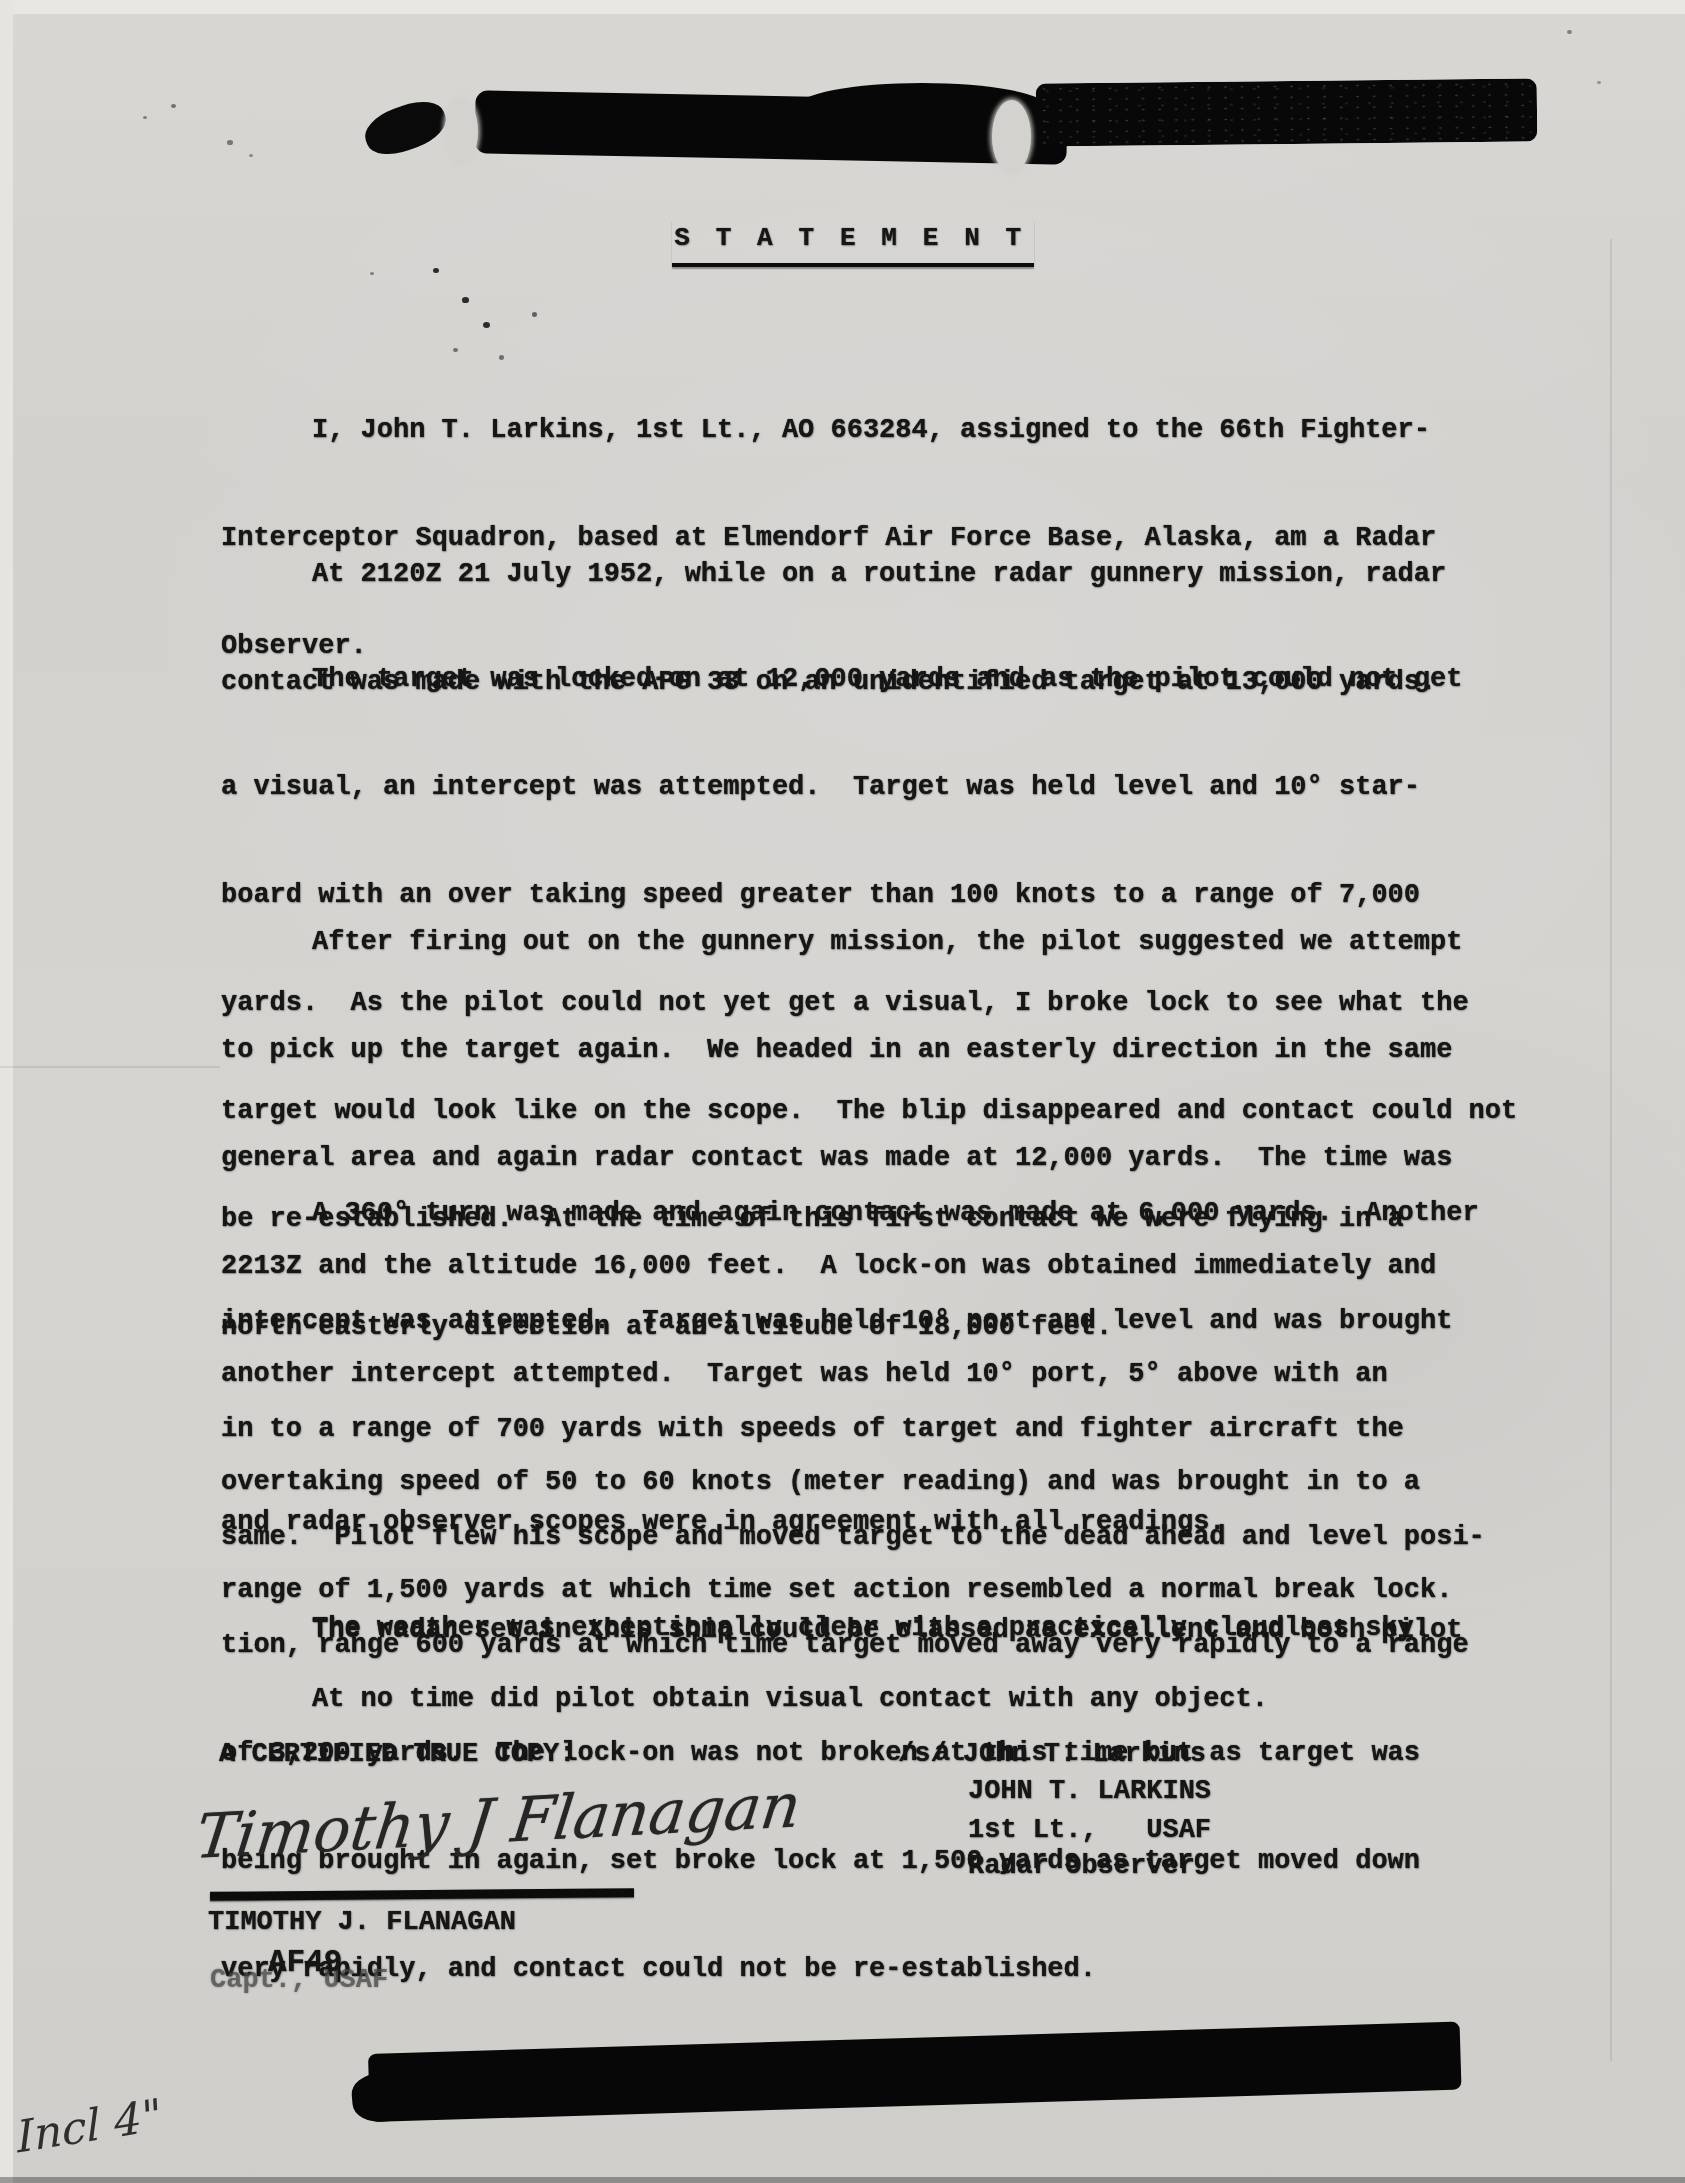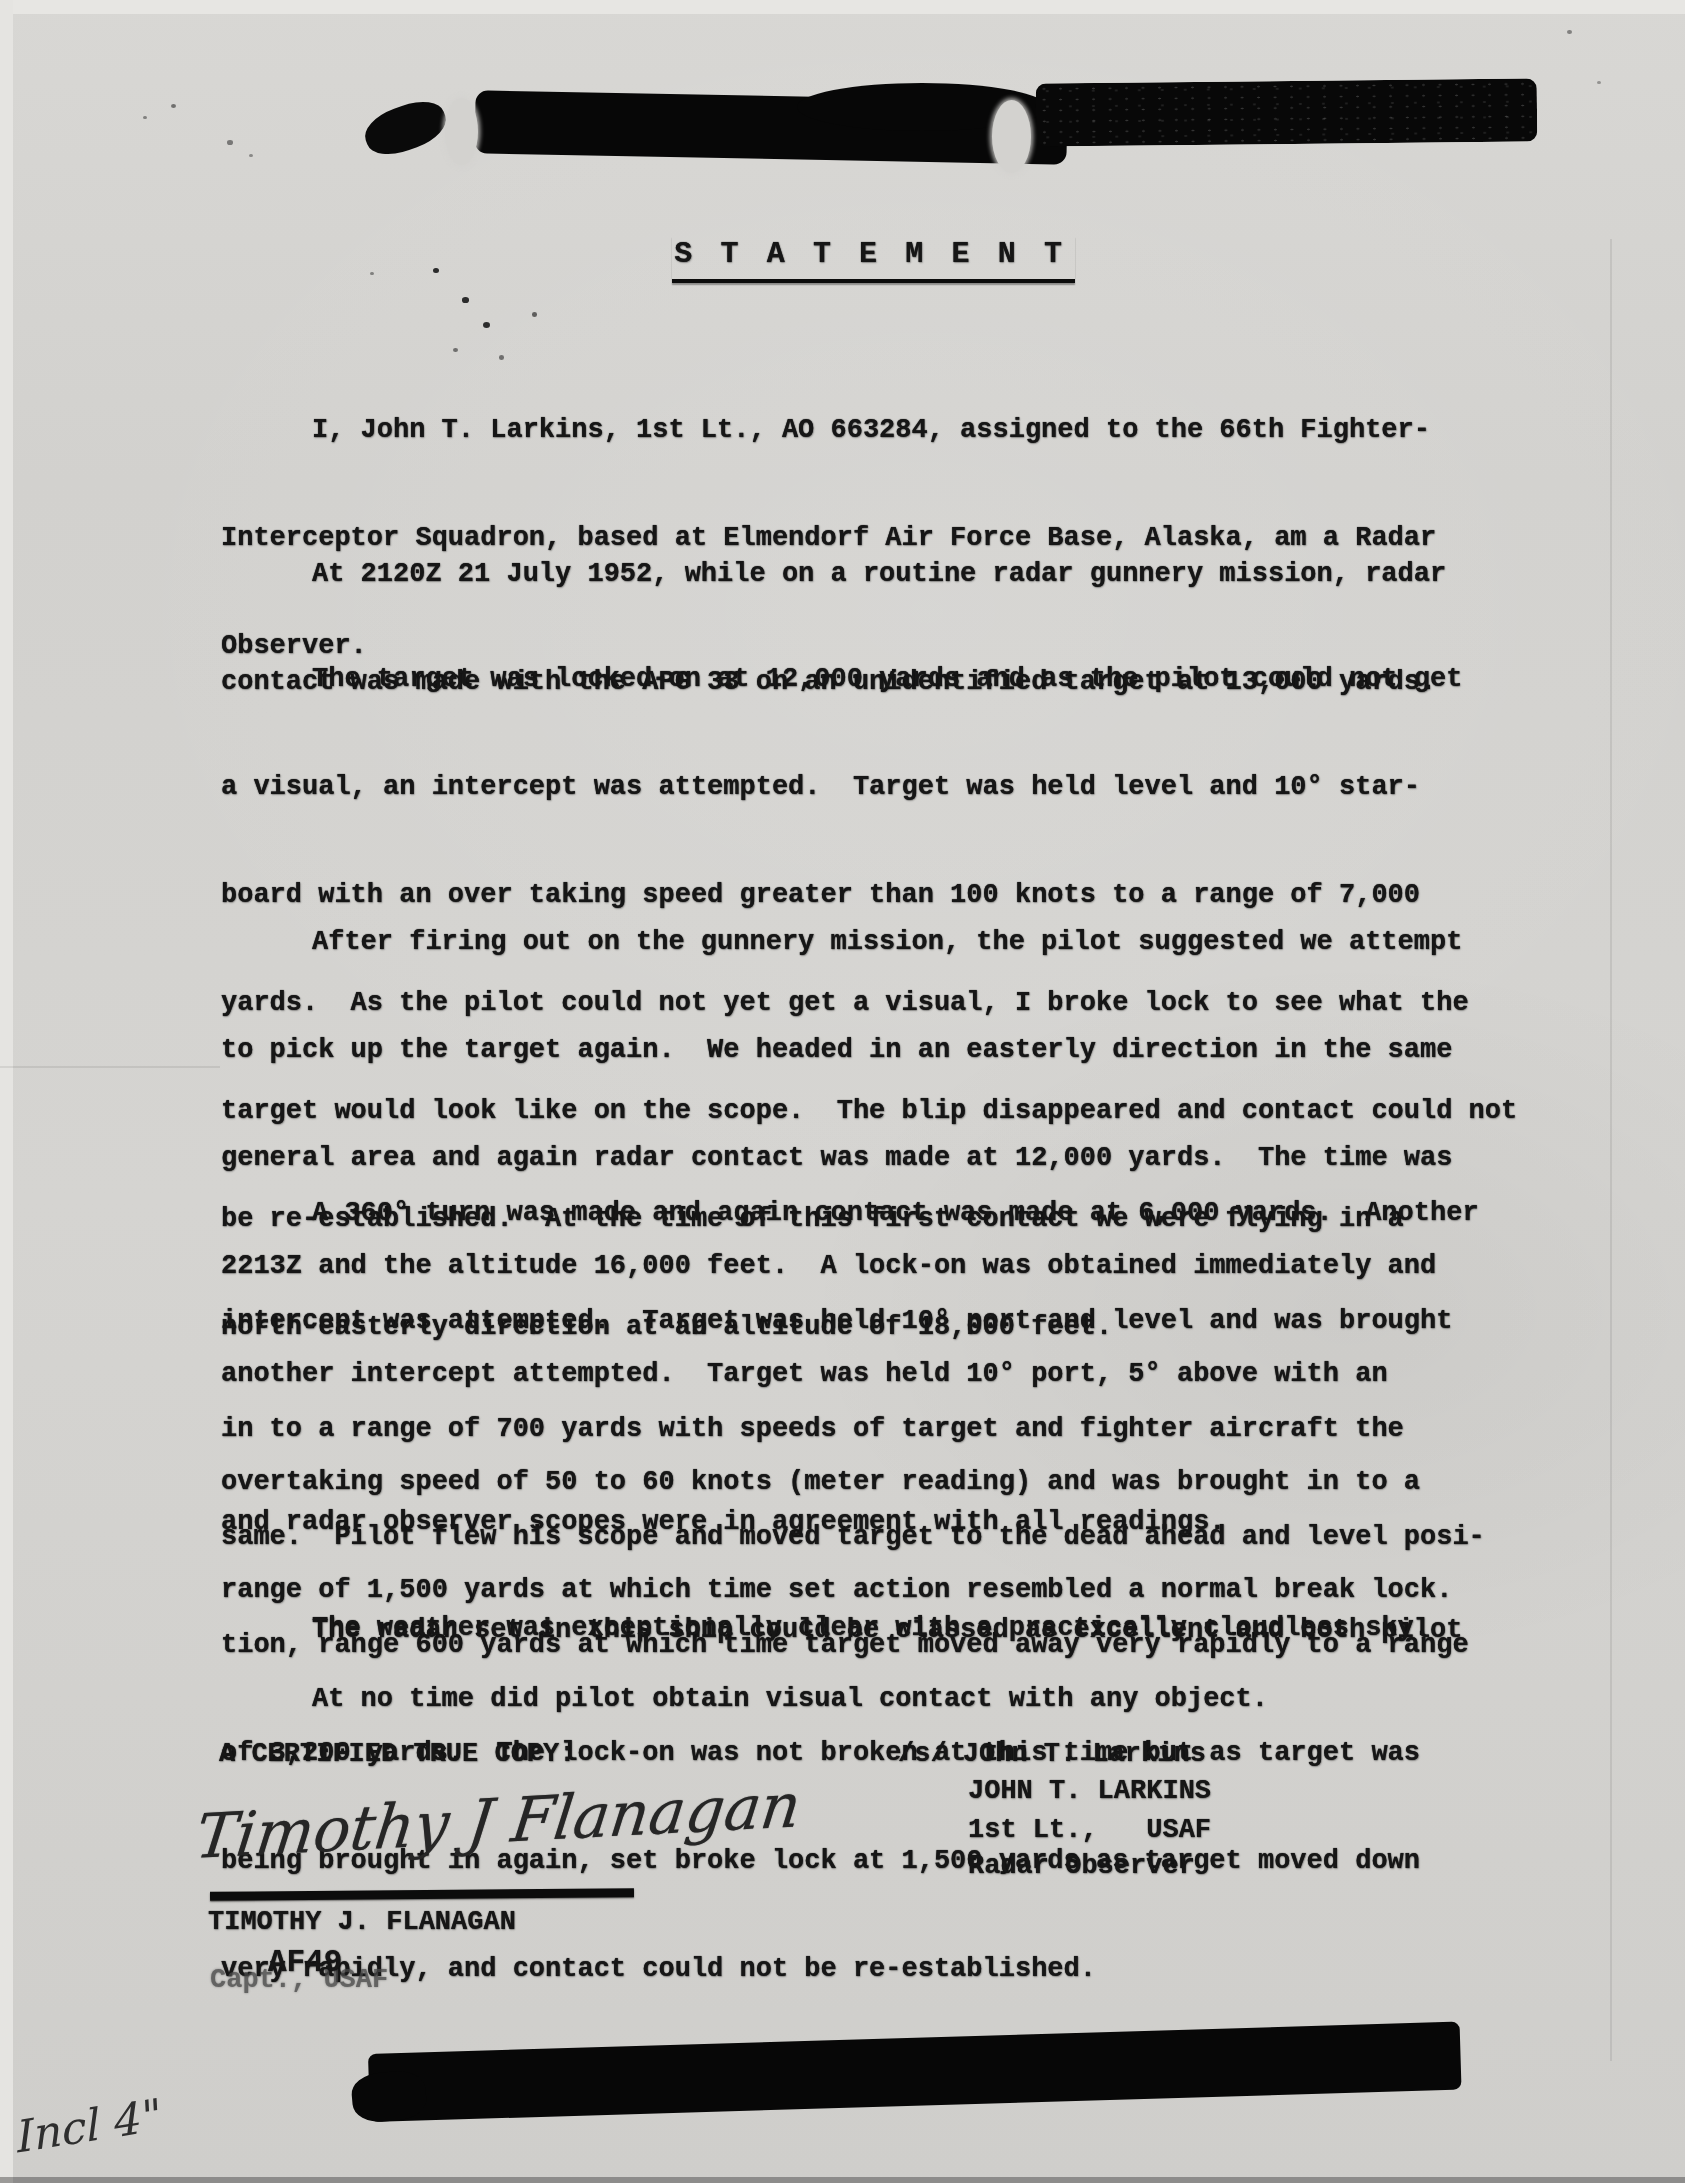--- a/index.html
+++ b/index.html
@@ -18,21 +18,21 @@
 
   .typed{
     position:absolute;font-weight:700;font-size:27px;line-height:36px;white-space:pre;
     text-shadow:0 0 1.1px rgba(10,10,10,.85), 0.6px 1.1px 1.7px rgba(25,25,25,.35);
   }
   .para{left:221px;width:1344px;}
   .para .line{white-space:pre;}
   .indent{padding-left:91px;}
 
   .title{
-    left:672px;top:236px;font-size:30px;letter-spacing:5.1px;
+    left:672px;top:220px;font-size:26px;letter-spacing:5.1px;
     border-bottom:4px solid #0c0c0c;padding:0 8px 6.8px 2.3px;
     box-shadow:0 1.7px 1.1px rgba(0,0,0,0.35);
   }
 
   .script-sig{
     position:absolute;left:196px;top:1786px;width:569px;
     font-family:"DejaVu Serif","Liberation Serif",serif;
     font-style:italic;font-size:61px;color:#262626;white-space:pre;
     transform:rotate(-3deg) skewX(-10deg);
     text-shadow:0 0 1.1px rgba(20,20,20,.6);

